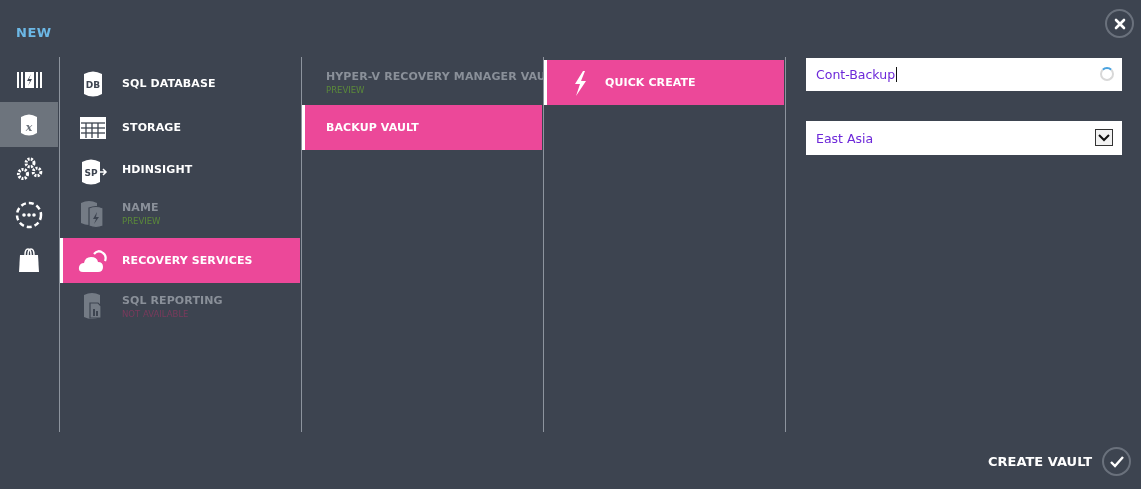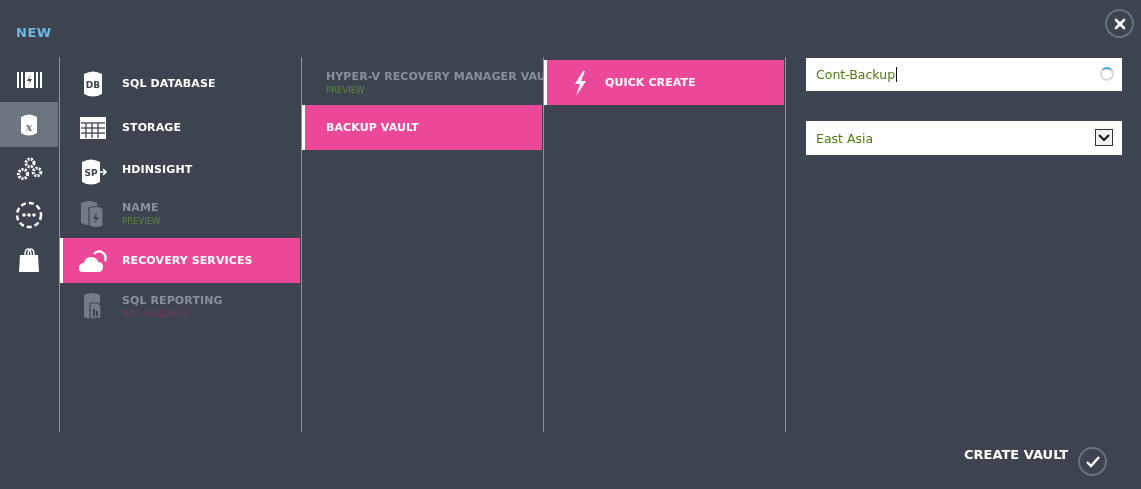--- a/index.html
+++ b/index.html
@@ -64,38 +64,38 @@
 
   .col2 .row .txt { left: 24px; }
   .col3 .row .txt { left: 61px; }
 
   
   .form { position: absolute; left: 806px; top: 58px; width: 316px; }
   .flabel { font-size: 10.5px; color: #ffffff; margin-bottom: 5px; }
   .finput {
     position: relative; width: 316px; height: 33px; background: #ffffff;
     display: flex; align-items: center; padding-left: 10px;
-    font-size: 12.5px; color: #4d7c0f; cursor: text;
+    font-size: 12.5px; color: #6d28d9; cursor: text;
   }
   .caret { display: inline-block; width: 1px; height: 15px; background: #111; margin-left: 1px; vertical-align: middle; }
   .spinner {
     position: absolute; right: 8px; top: 9px; width: 14px; height: 14px; border-radius: 50%;
     border: 2px solid #d8d8d8; border-top-color: #4aa3df;
   }
   .fselect { cursor: pointer; }
   .dropbtn {
     position: absolute; right: 9px; top: 8px; width: 18px; height: 17px;
     border: 1px solid #333; background: #f2f2f2;
     display: flex; align-items: center; justify-content: center;
   }
   .dropbtn svg { width: 12px; height: 8px; }
 
   .create {
-    position: absolute; left: 964px; top: 447px;
-    display: flex; align-items: flex-start; cursor: pointer;
+    position: absolute; left: 988px; top: 447px;
+    display: flex; align-items: center; cursor: pointer;
   }
   .create .ctxt { font-size: 13px; font-weight: bold; color: #ffffff; margin-right: 10px; }
   .create .ccircle {
     width: 29px; height: 29px; border-radius: 50%; border: 2px solid #6a717c;
     display: flex; align-items: center; justify-content: center;
   }
   .create .ccircle svg { width: 14px; height: 12px; }
 </style>
 </head>
 <body>

